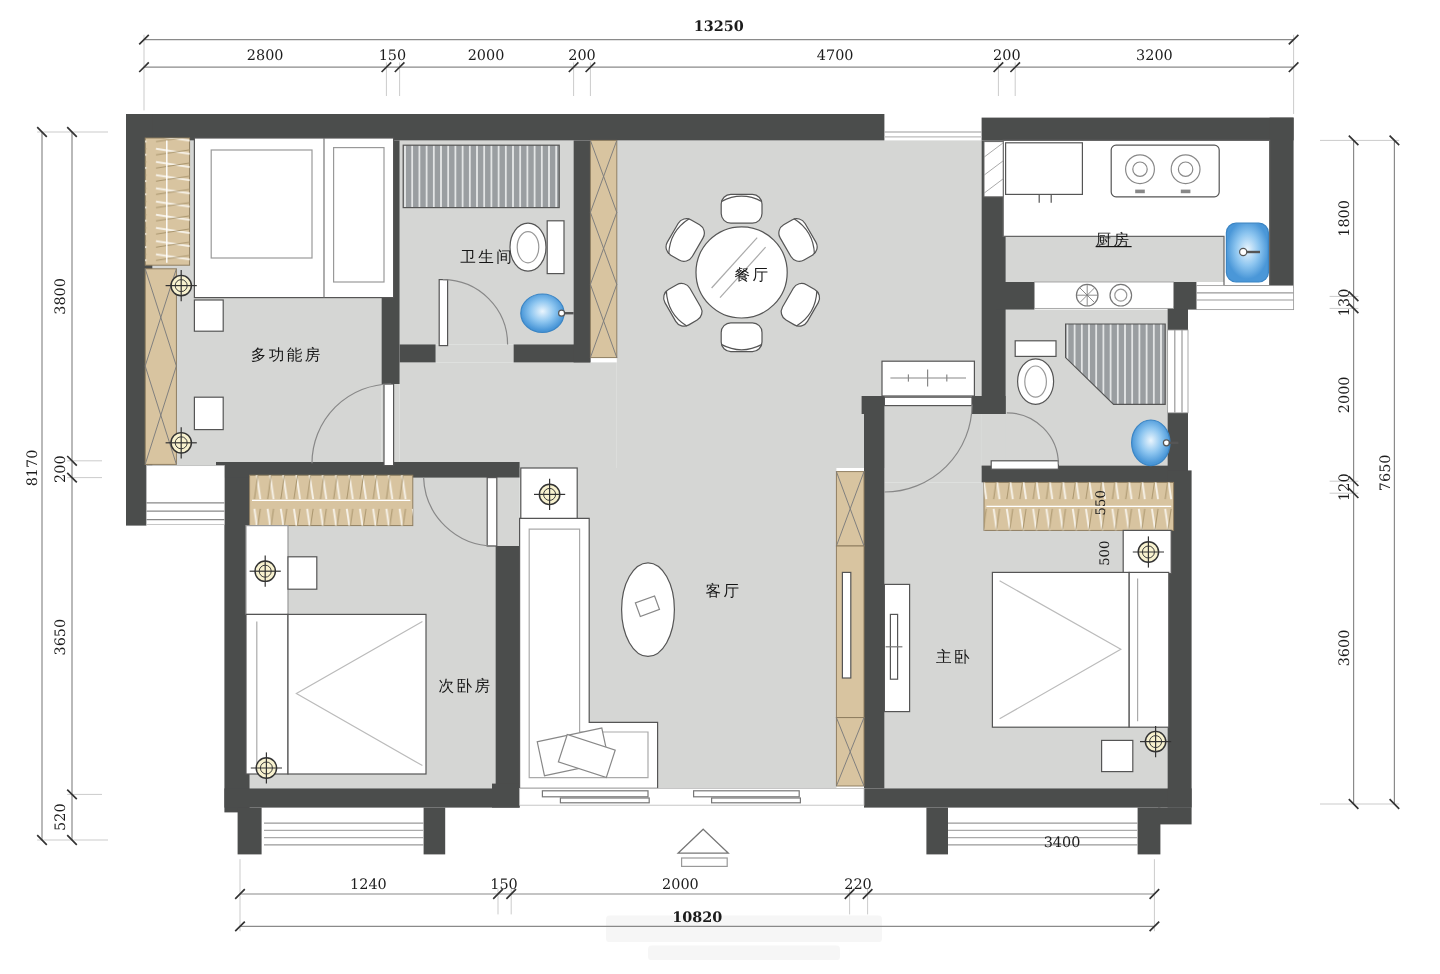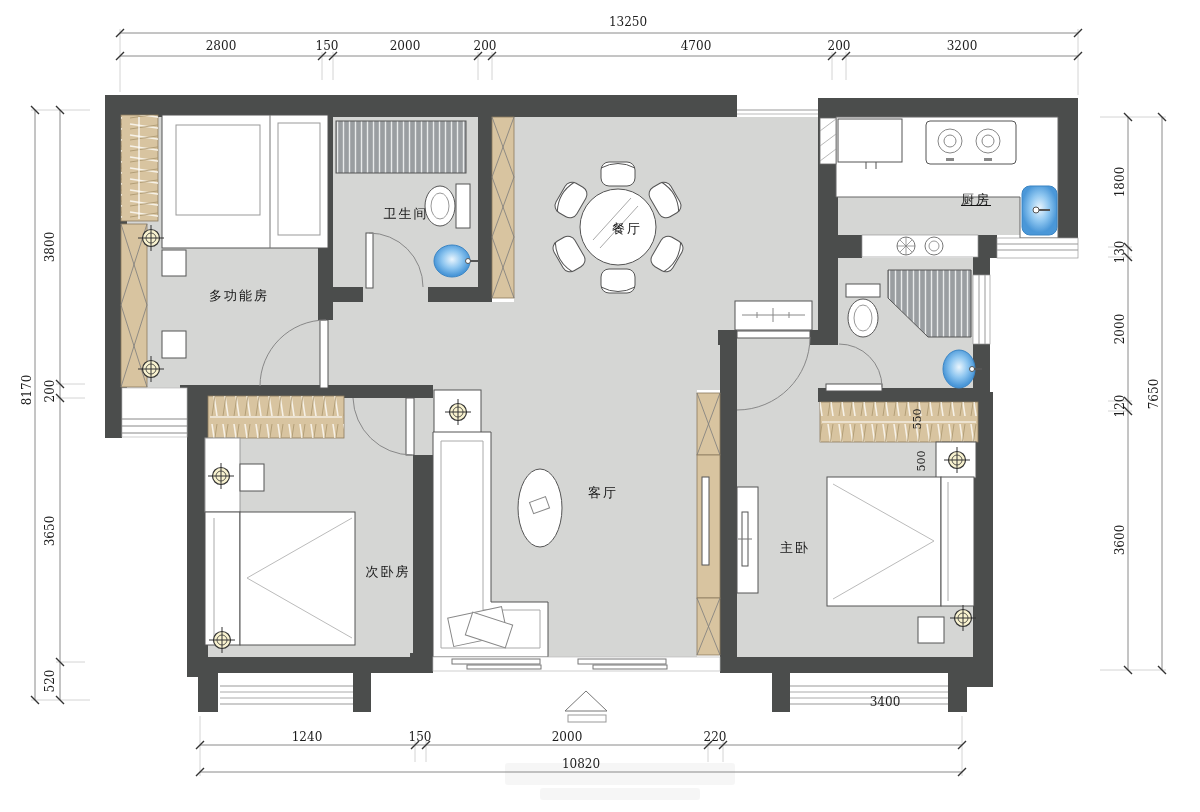--- a/index.html
+++ b/index.html
@@ -376,29 +376,29 @@
       <path d="M1124,113 L1132,121 M1124,243 L1132,251 M1124,253 L1132,261 M1124,397 L1132,405 M1124,407 L1132,415 M1124,666 L1132,674"></path>
       <path d="M1158,113 L1166,121 M1158,666 L1166,674"></path>
       <path d="M196,749 L204,741 M411,749 L419,741 M422,749 L430,741 M704,749 L712,741 M719,749 L727,741 M958,749 L966,741"></path>
       <path d="M196,776 L204,768 M958,776 L966,768"></path>
     </g>
   </svg>
 
   <div class="rlabel" style="left:239px;top:296px;">多功能房</div>
   <div class="rlabel" style="left:406px;top:214px;">卫生间</div>
   <div class="rlabel" style="left:627px;top:229px;">餐厅</div>
-  <div class="rlabel" style="left:976px;top:200px;text-decoration:underline;">厨房</div>
+  <div class="rlabel" style="left:928px;top:200px;text-decoration:underline;">厨房</div>
   <div class="rlabel" style="left:388px;top:572px;">次卧房</div>
   <div class="rlabel" style="left:603px;top:493px;">客厅</div>
   <div class="rlabel" style="left:795px;top:548px;">主卧</div>
 
   <div class="dim v small" style="left:917px;top:419px;">550</div>
   <div class="dim v small" style="left:921px;top:461px;">500</div>
 
-  <div class="dim" style="left:628px;top:22px;">13250</div>
+  <div class="dim" style="left:599px;top:22px;font-weight:bold;">13250</div>
   <div class="dim" style="left:221px;top:46px;">2800</div>
   <div class="dim" style="left:327px;top:46px;">150</div>
   <div class="dim" style="left:405px;top:46px;">2000</div>
   <div class="dim" style="left:485px;top:46px;">200</div>
   <div class="dim" style="left:696px;top:46px;">4700</div>
   <div class="dim" style="left:839px;top:46px;">200</div>
   <div class="dim" style="left:962px;top:46px;">3200</div>
 
   <div class="dim v" style="left:27px;top:390px;">8170</div>
   <div class="dim v" style="left:50px;top:247px;">3800</div>
@@ -406,20 +406,20 @@
   <div class="dim v" style="left:50px;top:531px;">3650</div>
   <div class="dim v" style="left:50px;top:681px;">520</div>
 
   <div class="dim v" style="left:1154px;top:394px;">7650</div>
   <div class="dim v" style="left:1120px;top:182px;">1800</div>
   <div class="dim v" style="left:1120px;top:252px;">130</div>
   <div class="dim v" style="left:1120px;top:329px;">2000</div>
   <div class="dim v" style="left:1120px;top:406px;">120</div>
   <div class="dim v" style="left:1120px;top:540px;">3600</div>
 
-  <div class="dim" style="left:581px;top:764px;">10820</div>
+  <div class="dim" style="left:581px;top:764px;font-weight:bold;">10820</div>
   <div class="dim" style="left:307px;top:737px;">1240</div>
   <div class="dim" style="left:420px;top:737px;">150</div>
   <div class="dim" style="left:567px;top:737px;">2000</div>
   <div class="dim" style="left:715px;top:737px;">220</div>
   <div class="dim" style="left:842px;top:702px;margin-left:43px;">3400</div>
 
 </div>
 
 </body></html>

